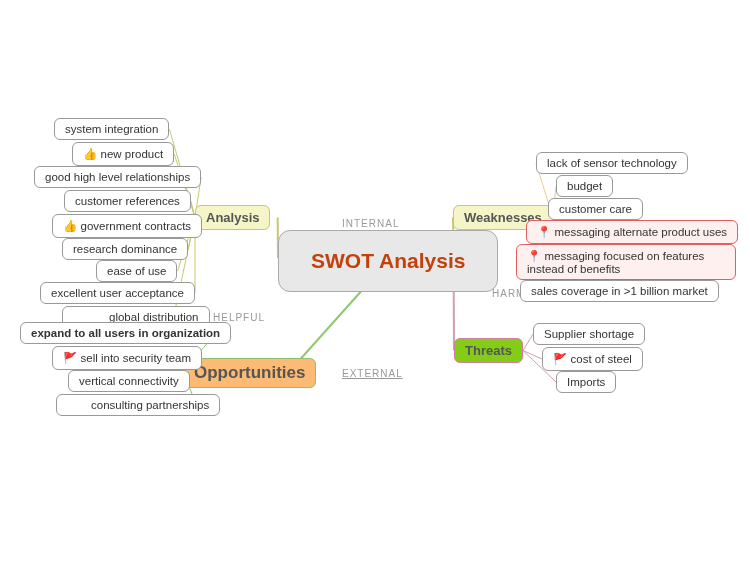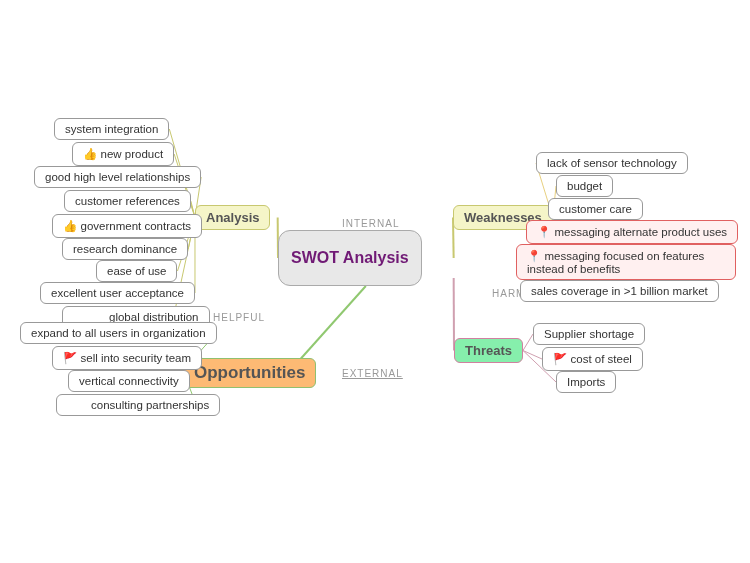--- a/index.html
+++ b/index.html
@@ -35,24 +35,24 @@
       font-size: 11.5px;
       text-align: center;
       white-space: nowrap;
       cursor: default;
     }
 
     .node-center {
       background: #e8e8e8;
       border: 1.5px solid #aaa;
       border-radius: 12px;
-      font-size: 16px;
+      font-size: 21px;
       font-weight: bold;
-      padding: 18px 12px;
-      color: #701a75;
+      padding: 18px 32px;
+      color: #c2410c;
     }
 
     .node-strengths {
       background: #f5f5c8;
       border: 1.5px solid #c8c870;
       font-weight: bold;
       font-size: 13px;
       color: #555;
     }
 
@@ -66,21 +66,21 @@
 
     .node-opportunities {
       background: #fdba74;
       border: 1.5px solid #90c070;
       font-weight: bold;
       font-size: 17px;
       color: #555;
     }
 
     .node-threats {
-      background: #86efac;
+      background: #84cc16;
       border: 1.5px solid #d080a0;
       font-weight: bold;
       font-size: 13px;
       color: #555;
     }
 
     .node-default {
       background: #ffffff;
       border: 1.5px solid #999;
       color: #333;
@@ -165,21 +165,21 @@
   <div class="node node-default" style="left:40px;top:282px;"><span>excellent user acceptance</span></div>
   <div class="node node-default" style="left:62px;top:306px;padding-left:46px;"><span>global distribution</span></div>
 
   <div class="node node-default" style="left:536px;top:152px;"><span>lack of sensor technology</span></div>
   <div class="node node-default" style="left:556px;top:175px;"><span>budget</span></div>
   <div class="node node-default" style="left:548px;top:198px;"><span>customer care</span></div>
   <div class="node node-highlight-red" style="left:526px;top:220px;"><span>📍 <span>messaging alternate product uses</span></span></div>
   <div class="node node-highlight-red" style="left:516px;top:244px;max-width:220px;white-space:normal;text-align:left;"><span>📍 <span>messaging focused on features instead of benefits</span></span></div>
   <div class="node node-default" style="left:520px;top:280px;"><span>sales coverage in &gt;1 billion market</span></div>
 
-  <div class="node node-default" style="left:20px;top:322px;"><span>expand to all users in organization</span></div>
+  <div class="node node-default" style="left:20px;top:322px;font-weight:bold;"><span>expand to all users in organization</span></div>
   <div class="node node-default" style="left:52px;top:346px;"><span>🚩 <span>sell into security team</span></span></div>
   <div class="node node-default" style="left:68px;top:370px;"><span>vertical connectivity</span></div>
   <div class="node node-default" style="left:56px;top:394px;padding-left:34px;"><span>consulting partnerships</span></div>
 
   <div class="node node-default" style="left:533px;top:323px;"><span>Supplier shortage</span></div>
   <div class="node node-default" style="left:542px;top:347px;"><span>🚩 <span>cost of steel</span></span></div>
   <div class="node node-default" style="left:556px;top:371px;"><span>Imports</span></div>
 </div>
 
 </body></html>

